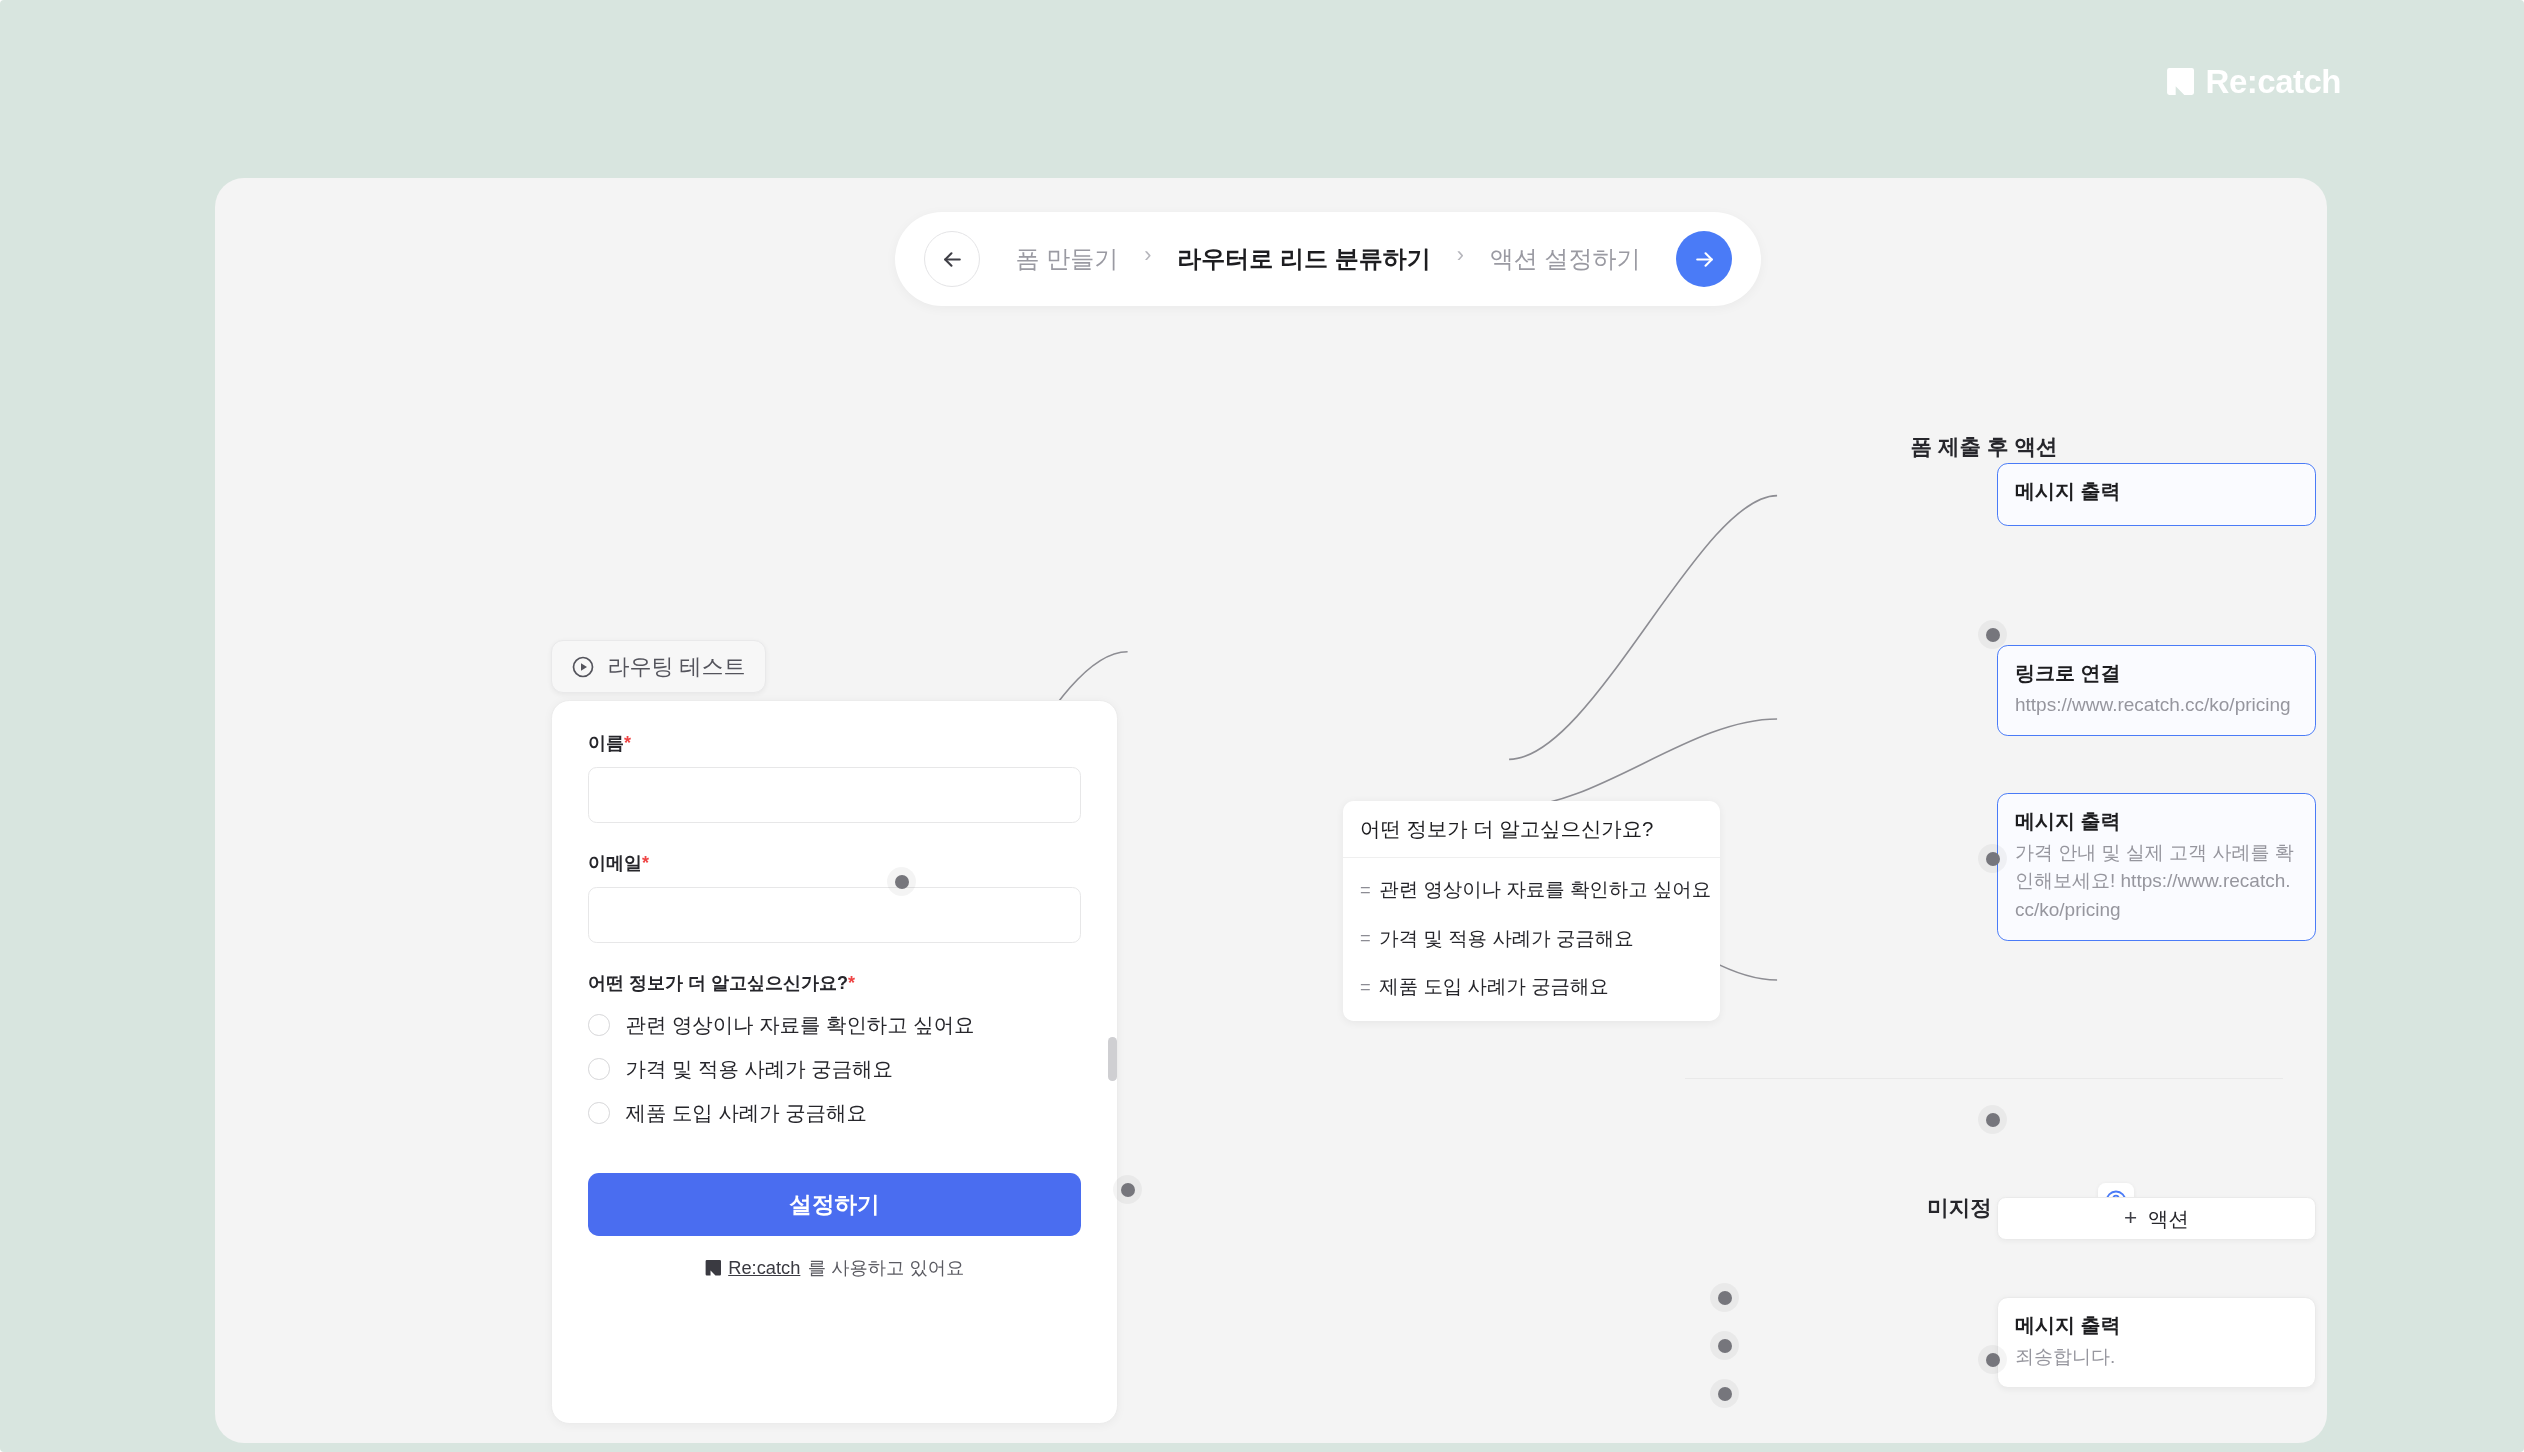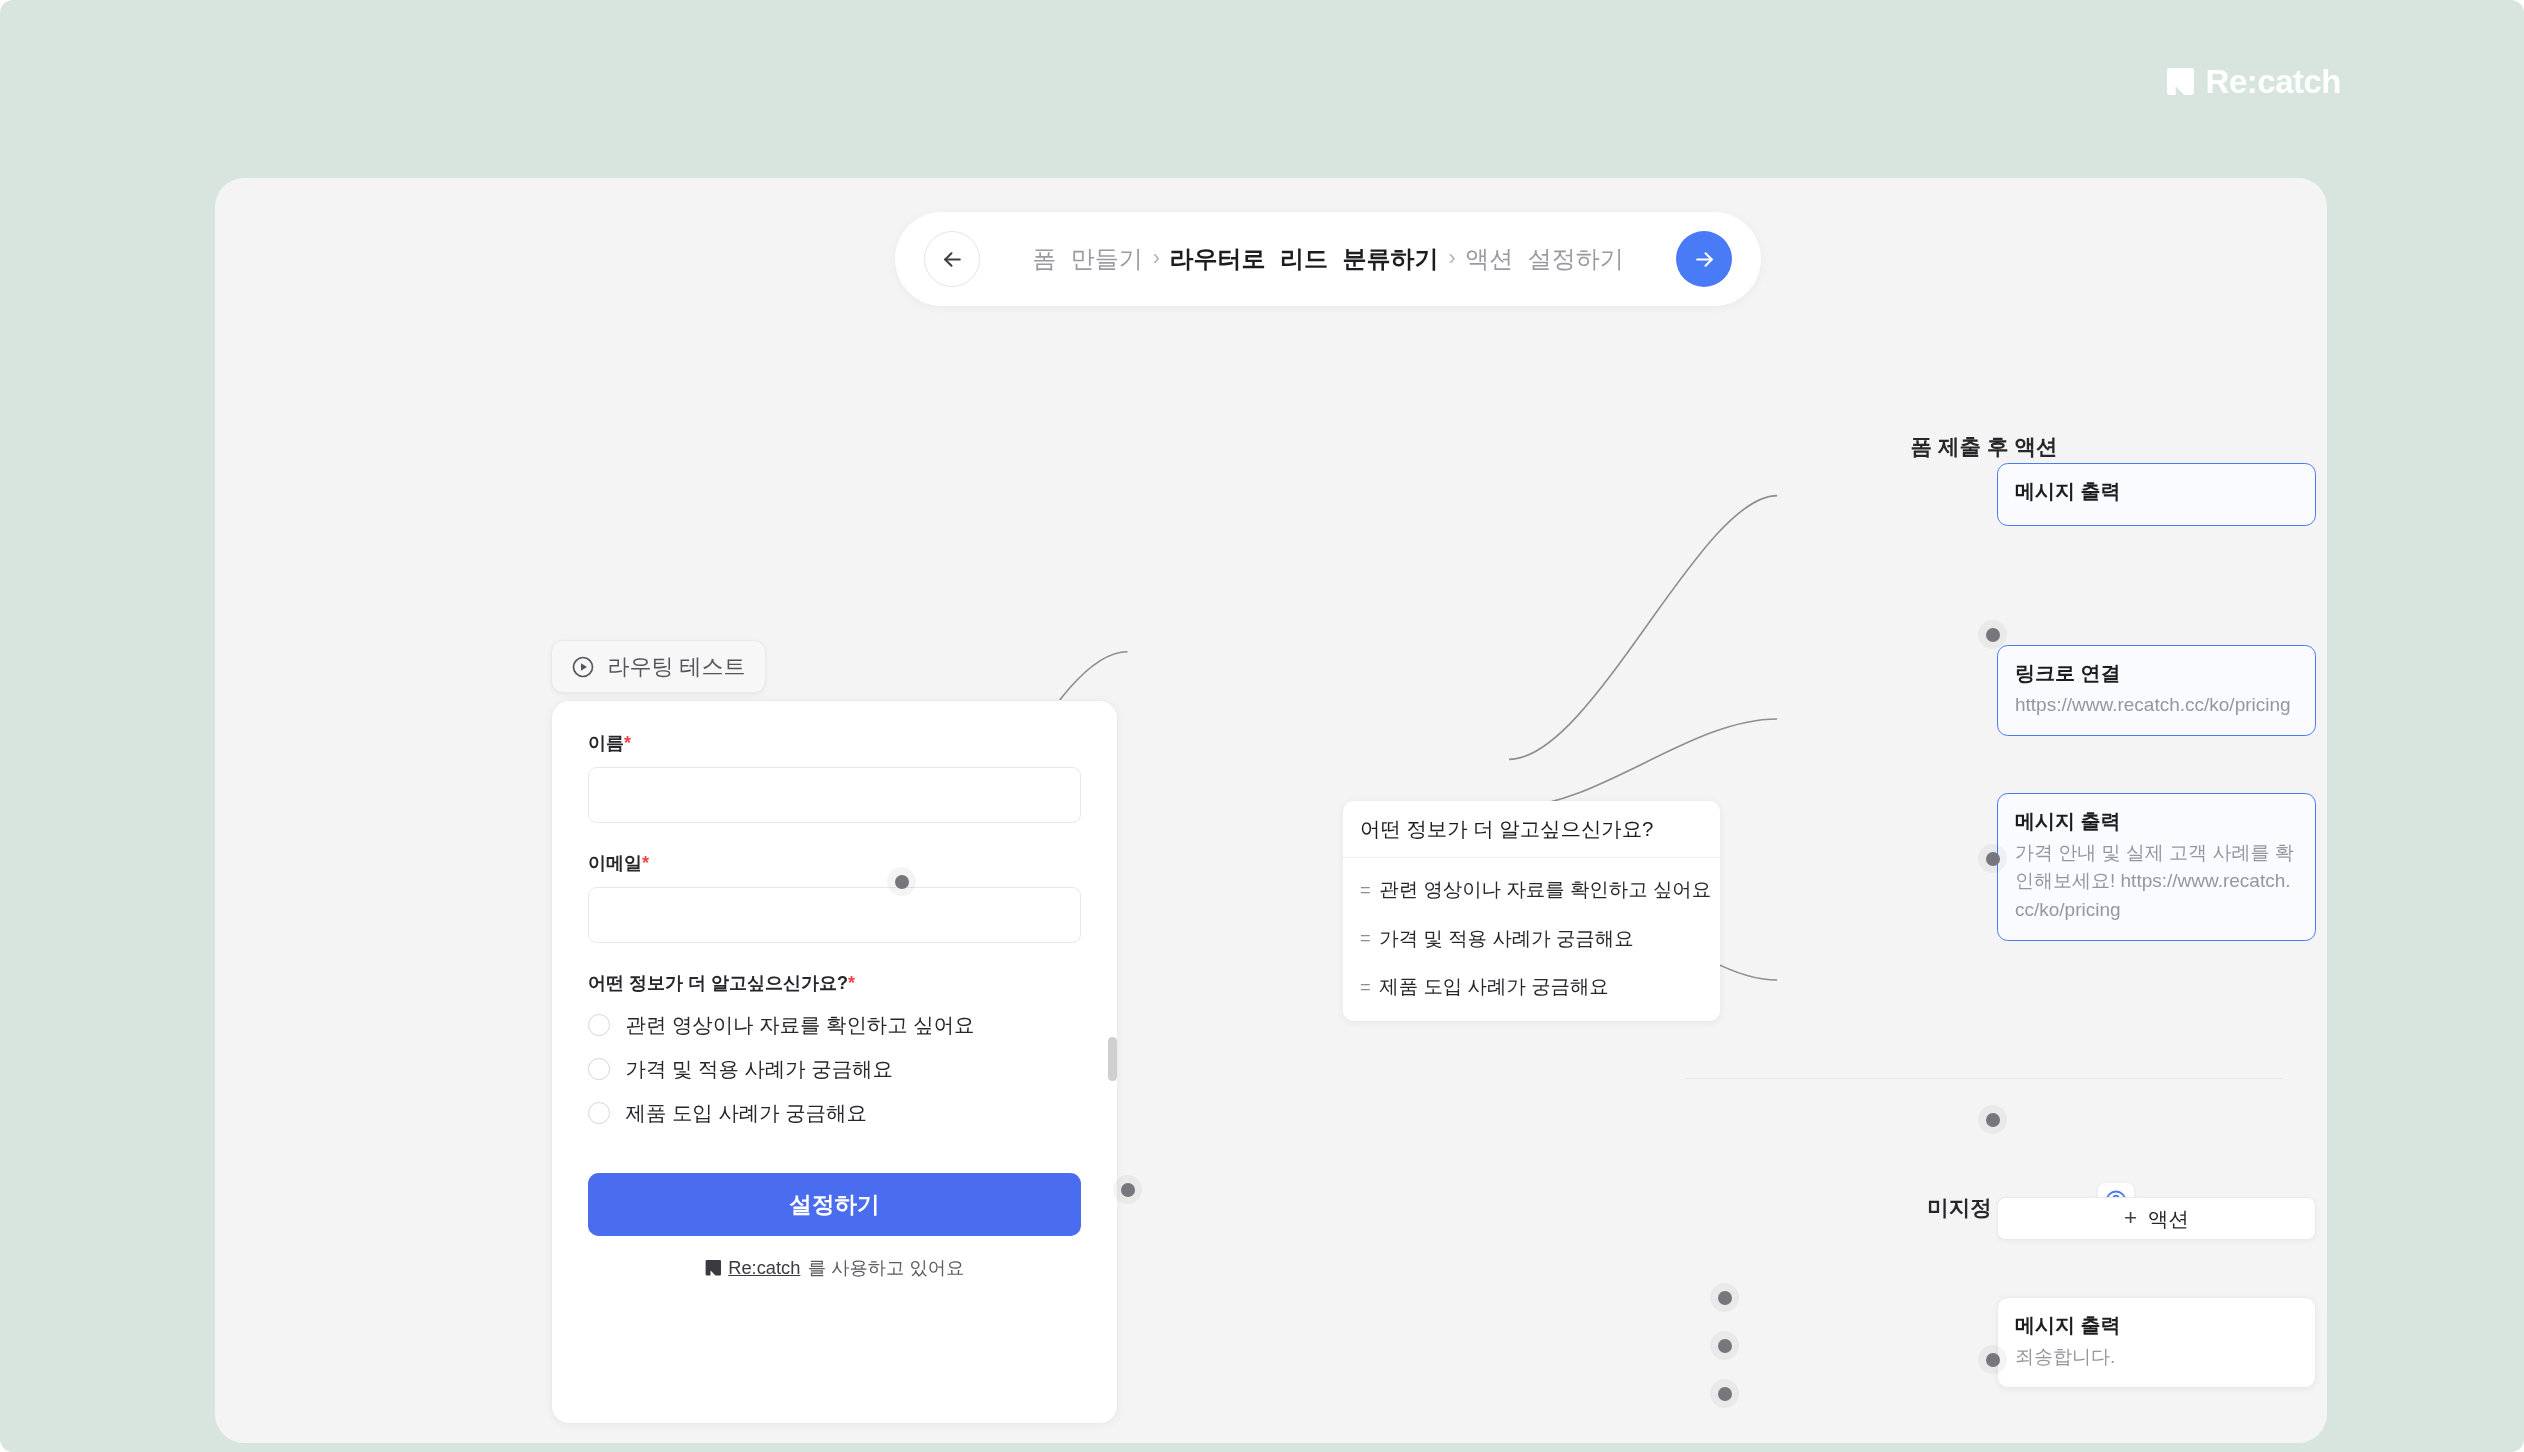--- a/index.html
+++ b/index.html
@@ -8,21 +8,21 @@
     width: 2525px; height: 1453px;
     font-family: "Liberation Sans", "DejaVu Sans", sans-serif;
     overflow: hidden;
   }
   body { background: #ffffff; }
 
   
   #page {
     position: absolute; inset: 0;
     background: #d8e5df;
-    border-radius: 13px;
+    border-radius: 4px;
     overflow: hidden;
   }
 
   
   #brand {
     position: absolute; top: 65px; right: 183px;
     display: flex; align-items: center; gap: 12px;
   }
   #brand .mark { width: 28px; height: 28px; flex: 0 0 auto; }
   #brand .wordmark {
@@ -51,22 +51,22 @@
     box-shadow: 0 2.2px 12px rgba(0,0,0,.045);
   }
   .nav-circle {
     width: 56px; height: 56px; border-radius: 50%;
     display: flex; align-items: center; justify-content: center;
     flex: 0 0 auto; cursor: pointer;
   }
   .nav-circle.back { border: 1.1px solid #e4e4e6; background: #fff; }
   .nav-circle.next { background: #4a7bf7; border: none; }
   #crumbs {
-    flex: 1 1 auto; display: flex; align-items: center;
-    justify-content: center; gap: 7px; font-family: Liberation Mono, monospace;
+    flex: 1 1 auto; display: flex; align-items: flex-start;
+    justify-content: center; gap: 26px;
   }
   .crumb {
     font-size: 24px; color: #9a9aa2; white-space: nowrap; cursor: pointer;
   }
   .crumb.active { color: #1d1d20; font-weight: 700; }
   .crumb-sep { font-size: 21.5px; color: #b6b6bc; }
 
   
   #routing-test {
     position: absolute; left: 336px; top: 462px;

